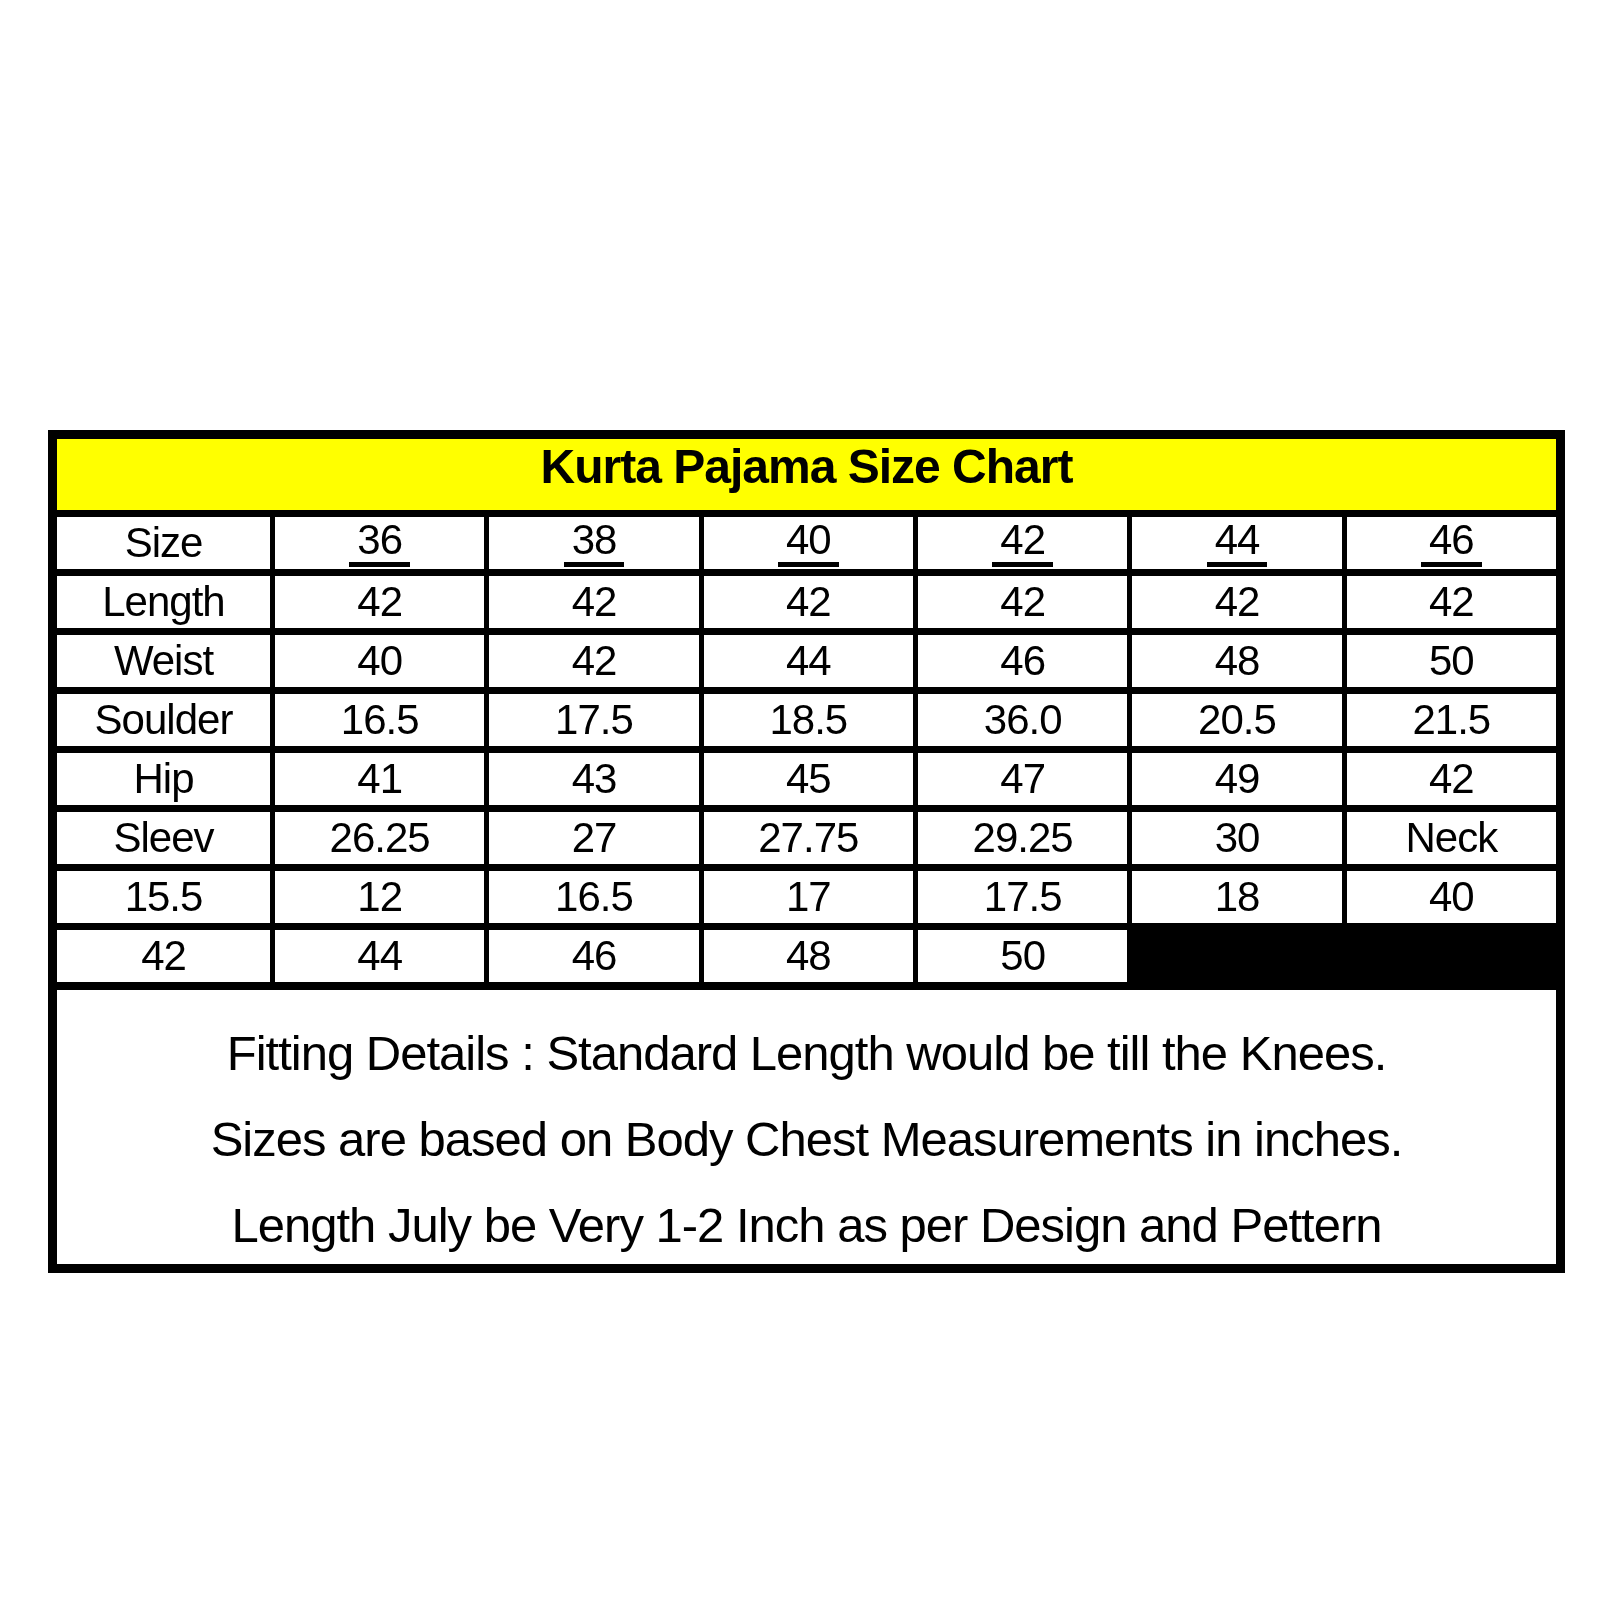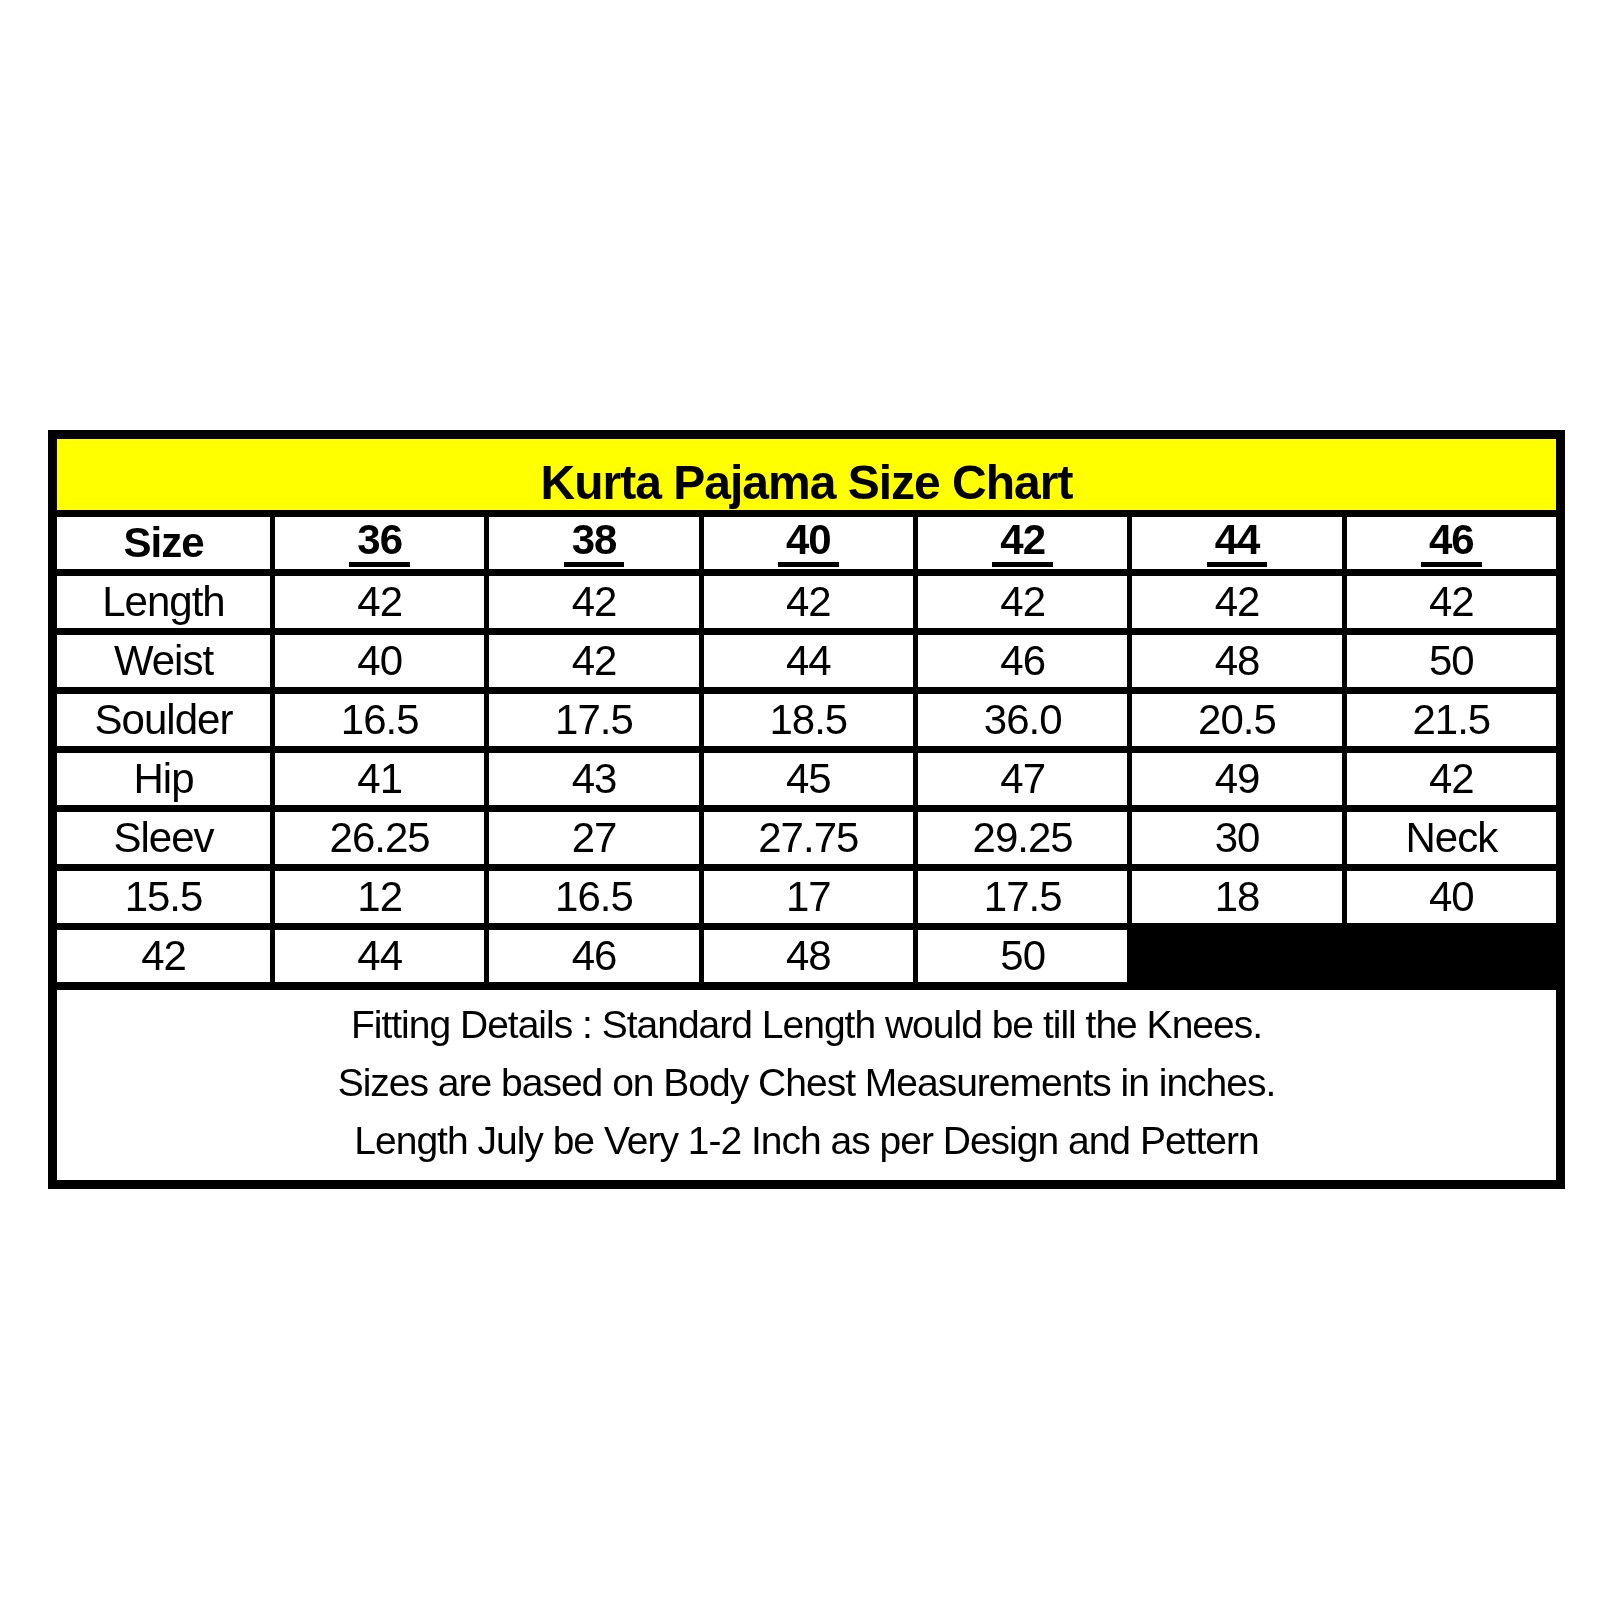--- a/index.html
+++ b/index.html
@@ -16,58 +16,59 @@
     left: 48px; top: 430px;
     width: 1517px;
     border: 9px solid #000;
     background: #fff;
   }
 
   .title-band {
     height: 78px;
     background: #ffff00;
     border-bottom: 7px solid #000;
-    display: flex; align-items: flex-end; justify-content: center;
+    display: flex; align-items: flex-start; justify-content: center;
   }
   .title-band .title {
     font-size: 48px; font-weight: 700; letter-spacing: -1px;
   }
 
   .grid {
     display: grid;
     grid-template-columns: 213px repeat(6, 1fr);
     column-gap: 5px;
     row-gap: 7px;
     background: #000;
   }
   .cell {
     background: #fff;
     height: 52px;
     display: flex; align-items: center; justify-content: center;
     font-size: 42px;
     letter-spacing: -1px;
     overflow: hidden;
   }
-  .cell.head { font-weight: 700; }
+  .cell.head { font-weight: 400; }
   .cell.head .u {
     border-bottom: 5px solid #000;
     padding: 0 8px 1px 8px;
     line-height: 1.0;
   }
   .cell.rowlabel { font-weight: 400; }
 
   .notes {
     border-top: 8px solid #000;
     padding: 6px 0 10px 0;
     text-align: center;
   }
   .notes .note-line {
-    font-size: 39px;
+    font-size: 49px;
     line-height: 58px;
     letter-spacing: -1px;
+    margin-top: 28px;
   }
 </style>
 </head>
 <body>
 
 <div class="page">
   <div class="size-chart">
 
     <div class="title-band" style="background: rgb(255, 255, 0);">
       <div class="title">Kurta Pajama Size Chart</div>

